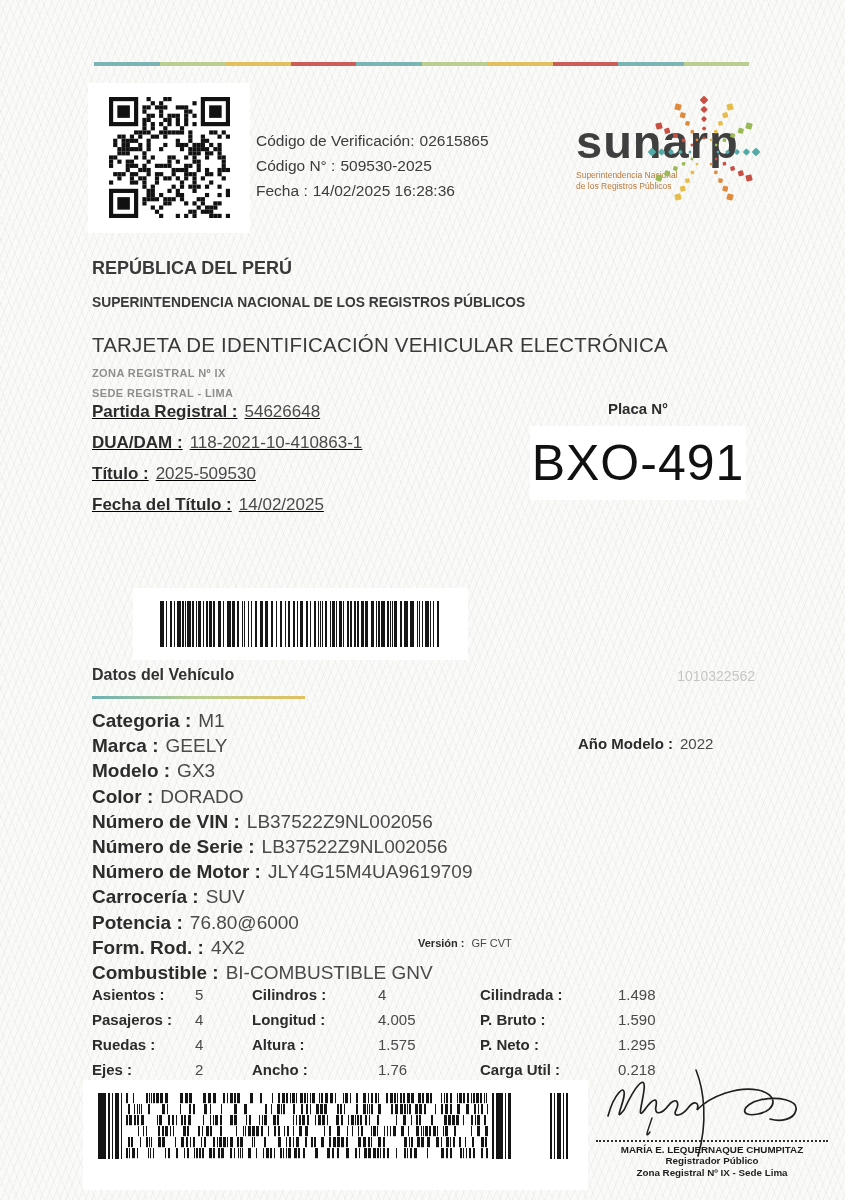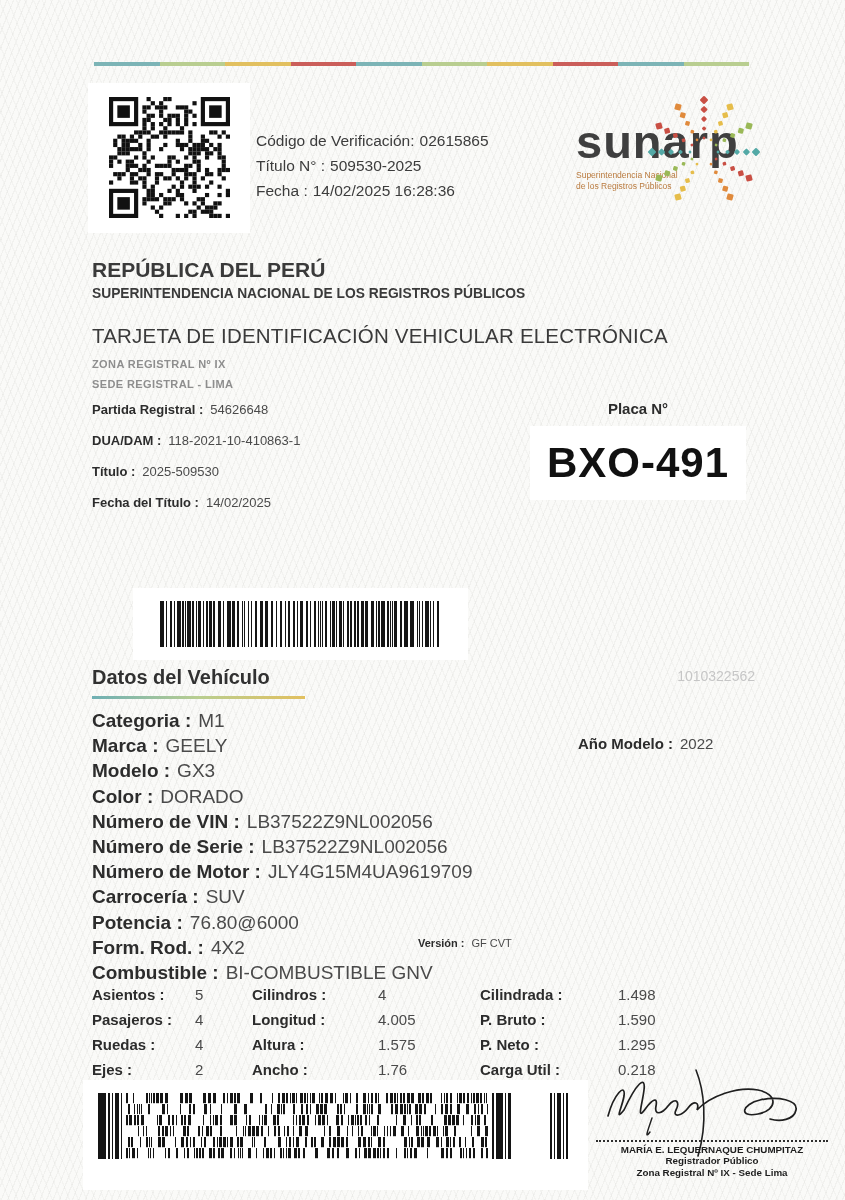--- a/index.html
+++ b/index.html
@@ -20,38 +20,38 @@
   .verify{position:absolute;left:256px;top:128px;font-size:15.5px;color:#3c3c3c;}
   .verify .vrow{height:25px;line-height:25px;}
   .verify .vlabel{margin-right:5px;}
 
   .logo{position:absolute;left:576px;top:118px;}
   .logo-name{font-size:47px;font-weight:700;color:#3f3f3f;letter-spacing:1px;line-height:1;}
   .logo-sub{margin-top:5px;font-size:8.5px;color:#b97a3e;line-height:1.3;}
   .burst{position:absolute;left:648px;top:88px;}
 
   .header{position:absolute;left:92px;top:258px;color:#3a3a3a;}
-  .h-country{font-size:21px;font-weight:700;margin-bottom:4px;}
+  .h-country{font-size:18px;font-weight:700;margin-bottom:16px;}
   .h-inst{font-size:13.8px;font-weight:700;margin-bottom:23px;}
   .h-doc{font-size:20.5px;font-weight:400;letter-spacing:.2px;margin-bottom:10px;}
   .h-zone,.h-office{font-size:11px;font-weight:600;color:#8e8e8e;letter-spacing:.4px;margin-bottom:8px;}
 
   .regblock{position:absolute;left:92px;top:402px;}
-  .regblock .row{height:17px;margin-bottom:14px;font-size:13px;white-space:nowrap;}
+  .regblock .row{height:17px;margin-bottom:14px;font-size:17px;white-space:nowrap;text-decoration:underline;}
   .lbl{font-weight:700;color:#2c2c2c;margin-right:7px;}
   .val{color:#4a4a4a;}
 
   .plate-label{position:absolute;left:530px;top:400px;width:216px;text-align:center;font-weight:700;font-size:15px;color:#2c2c2c;}
   .plate-box{position:absolute;left:530px;top:426px;width:216px;height:74px;background:#fff;display:flex;align-items:center;justify-content:center;}
-  .plate-number{font-size:42px;font-weight:700;color:#111;letter-spacing:1px;}
+  .plate-number{font-size:50px;font-weight:400;color:#111;letter-spacing:1px;}
 
   .bc1-box{position:absolute;left:133px;top:588px;width:335px;height:72px;background:#fff;}
   .bc1-box svg{position:absolute;left:27px;top:13px;}
 
-  .section-title{position:absolute;left:92px;top:666px;font-size:20px;font-weight:700;color:#313131;}
+  .section-title{position:absolute;left:92px;top:666px;font-size:16px;font-weight:700;color:#313131;}
   .registry-number{position:absolute;left:555px;top:668px;width:200px;text-align:right;font-size:14px;color:#c6c6c6;}
   .underline{position:absolute;left:92px;top:696px;width:213px;height:3px;}
 
   .vehicle{position:absolute;left:92px;top:710px;}
   .vehicle .row{height:17px;margin-bottom:8.2px;font-size:19px;white-space:nowrap;}
   .modelyear{position:absolute;left:578px;top:735px;font-size:15px;white-space:nowrap;}
   .version{position:absolute;left:418px;top:937px;font-size:11px;white-space:nowrap;}
 
   .specs{position:absolute;top:986px;}
   .specs .srow{display:flex;height:17px;margin-bottom:8px;font-size:15px;white-space:nowrap;}
@@ -360,21 +360,21 @@
         <rect x="4.15" y="95.45" width="20.75" height="20.75" fill="#fff"></rect>
         <rect x="8.30" y="99.60" width="12.45" height="12.45" fill="#111"></rect>
       </svg>
   </div>
 
   <div class="verify">
     <div class="vrow">
       <span class="vlabel">Código de Verificación:</span><span>02615865</span>
     </div>
     <div class="vrow">
-      <span class="vlabel">Título N° :</span><span>509530-2025</span>
+      <span class="vlabel">Código N° :</span><span>509530-2025</span>
     </div>
     <div class="vrow">
       <span class="vlabel">Fecha :</span><span>14/02/2025 16:28:36</span>
     </div>
   </div>
 
   <div class="logo">
     <div class="logo-name">sunarp</div>
     <div class="logo-sub">
       <div>Superintendencia Nacional</div>

